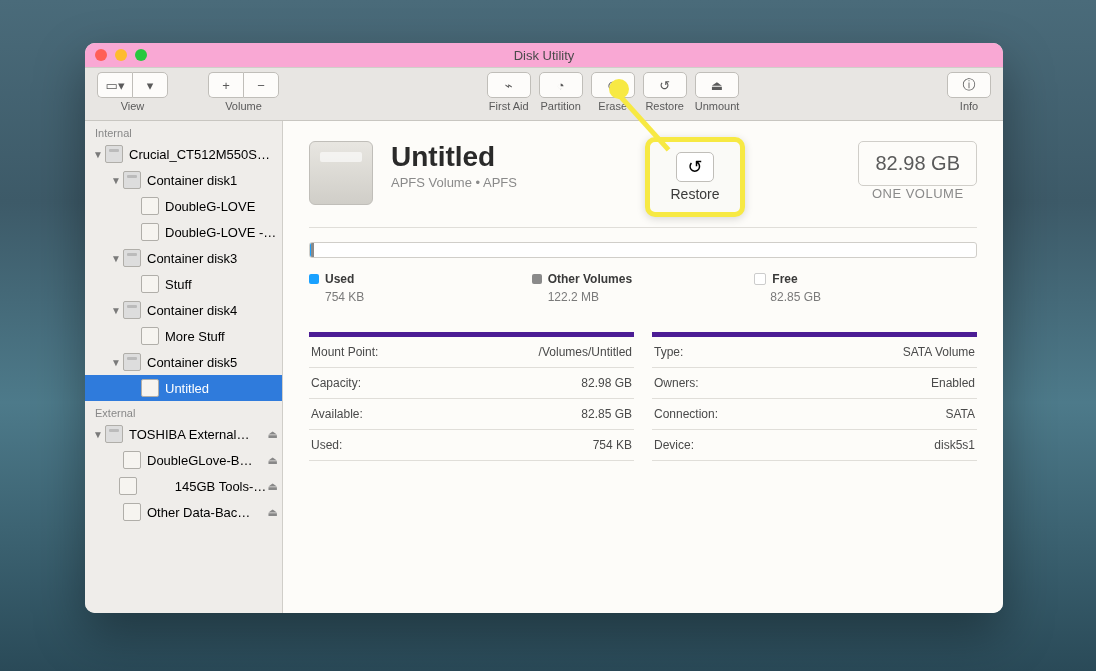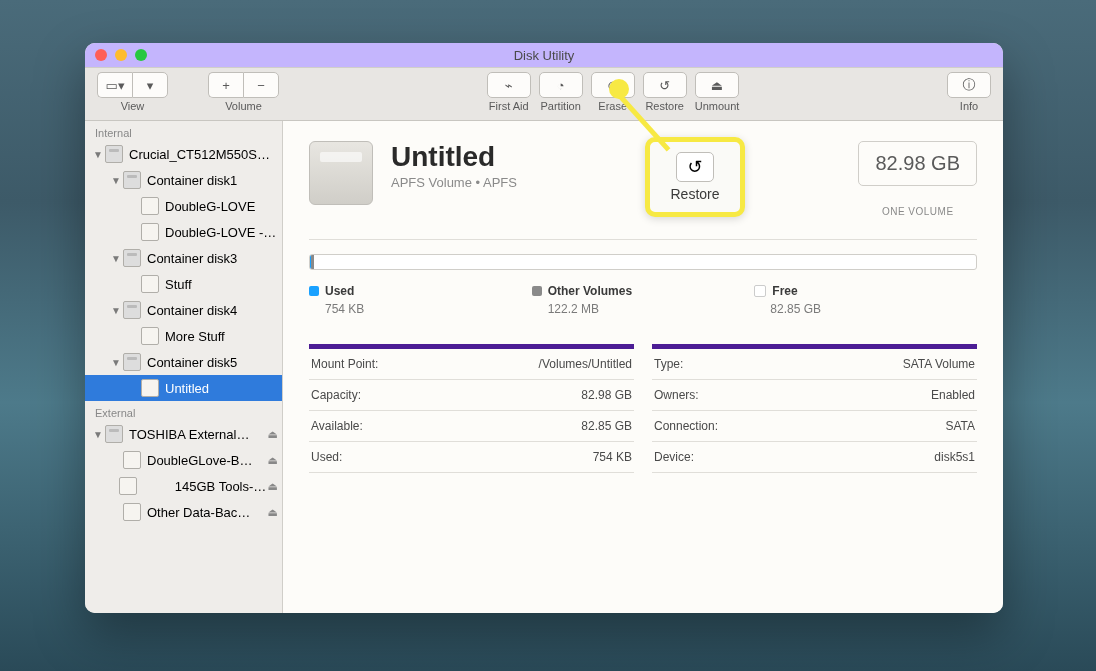--- a/index.html
+++ b/index.html
@@ -1,17 +1,17 @@
 <!DOCTYPE html>
 <html><head>
 <meta charset="utf-8">
 <style>
 html,body{margin:0;padding:0;width:1096px;height:671px;font-family:-apple-system,"Helvetica Neue",Arial,sans-serif;background:linear-gradient(180deg,#4a6b7a 0%,#3d5a68 30%,#4d7a8a 60%,#2a4a58 100%);overflow:hidden}
 .window{position:absolute;left:85px;top:43px;width:918px;height:570px;background:#f5f3f0;border-radius:10px;box-shadow:0 20px 50px rgba(0,0,0,0.35);overflow:hidden;display:flex;flex-direction:column}
-.titlebar{height:24px;background:#c4b5fd;display:flex;align-items:center;position:relative;border-bottom:1px solid #d0cec9}
+.titlebar{height:24px;background:#f9a8d4;display:flex;align-items:center;position:relative;border-bottom:1px solid #d0cec9}
 .traffic{display:flex;gap:8px;margin-left:10px}
 .dot{width:12px;height:12px;border-radius:50%}
 .dot.r{background:#ff5f57}.dot.y{background:#febc2e}.dot.g{background:#28c840}
 .title{position:absolute;left:0;right:0;text-align:center;font-size:13px;color:#4a4a4a;pointer-events:none}
 .toolbar{height:48px;background:#e8e6e3;border-bottom:1px solid #c8c6c1;display:flex;align-items:flex-start;padding:4px 8px 0 8px;position:relative}
 .tbgroup{display:flex;flex-direction:column;align-items:center;margin:0 4px}
 .tbbtns{display:flex;gap:0}
 .tbbtn{min-width:34px;height:24px;background:#fdfcfa;border:1px solid #c0beb9;border-radius:5px;display:flex;align-items:center;justify-content:center;font-size:13px;color:#5a5a5a;cursor:pointer}
 .tbbtn.left{border-radius:5px 0 0 5px;border-right:none}
 .tbbtn.right{border-radius:0 5px 5px 0}
@@ -29,21 +29,21 @@
 .volicon{width:16px;height:16px;border:1px solid #b0aea9;border-radius:2px;background:#f6f4f0;margin-right:6px;flex-shrink:0}
 .eject{margin-left:auto;font-size:11px;color:#888}
 .content{flex:1;background:#fdfcf9;padding:20px 26px;overflow:hidden;position:relative}
 .header{display:flex;align-items:flex-start}
 .bigicon{width:62px;height:62px;background:linear-gradient(180deg,#e8e6e1,#d0cec8);border-radius:6px;border:1px solid #c0beb9;margin-right:18px;position:relative}
 .bigicon::before{content:"";position:absolute;left:10px;right:10px;top:10px;height:10px;background:rgba(255,255,255,.6);border-radius:2px}
 .hname{font-size:28px;font-weight:600;color:#2a2a2a}
 .hsub{font-size:13px;color:#8a8a8a;margin-top:2px}
 .capbox{margin-left:auto;text-align:center}
 .capbtn{border:1px solid #d0cec9;border-radius:5px;padding:10px 16px;font-size:20px;color:#5a5a5a}
-.capsub{font-size:10px;color:#8a8a8a;letter-spacing:0.5px;margin-top:20px}
+.capsub{font-size:13px;color:#8a8a8a;letter-spacing:0.5px;margin-top:0}
 .divider{border:none;border-top:1px solid #e0ded9;margin:22px 0 14px}
 .bar{height:14px;border:1px solid #d0cec9;border-radius:3px;background:#fff;margin-bottom:14px;position:relative;overflow:hidden}
 .bar .u{position:absolute;left:0;top:0;bottom:0;width:0.2%;background:#1aa1ff}
 .bar .o{position:absolute;left:0.2%;top:0;bottom:0;width:0.4%;background:#8a8a8a}
 .legend{display:flex;gap:0;font-size:12px;color:#3a3a3a}
 .lcol{flex:1}
 .lrow{display:flex;align-items:center;gap:6px;font-weight:600}
 .swatch{width:10px;height:10px;border-radius:2px}
 .swatch.b{background:#1aa1ff}.swatch.g{background:#8a8a8a}.swatch.w{background:#fff;border:1px solid #ccc}
 .lval{color:#7a7a7a;font-weight:400;margin-left:16px;margin-top:4px;font-size:12px}

